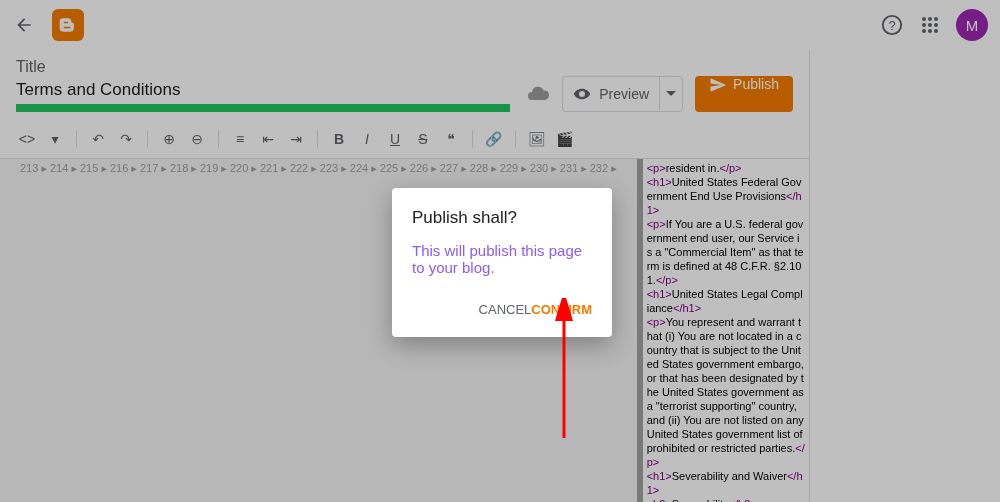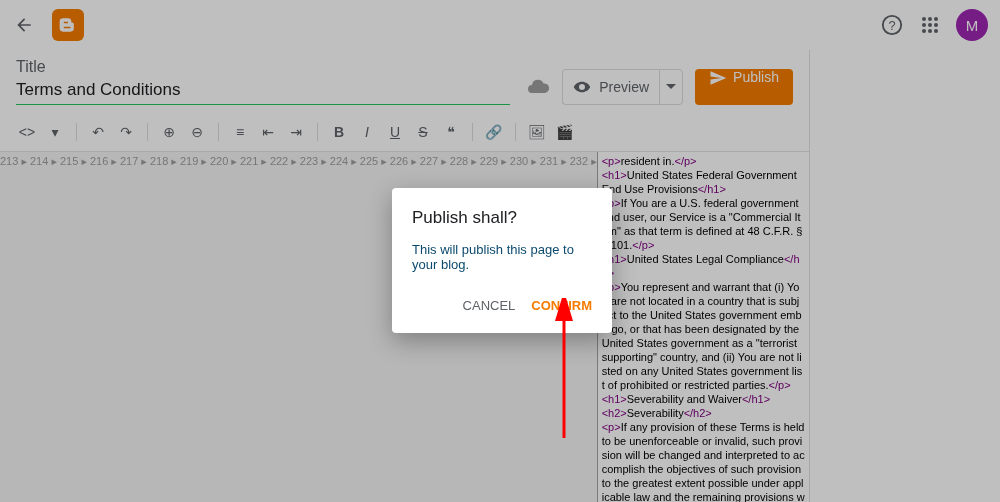--- a/index.html
+++ b/index.html
@@ -10,39 +10,39 @@
 .logo { width: 32px; height: 32px; background: #f57c00; border-radius: 6px; display: flex; align-items: center; justify-content: center; color: white; font-size: 22px; font-weight: bold; }
 .header-right { margin-left: auto; display: flex; align-items: center; gap: 14px; }
 .hicon { width: 24px; height: 24px; color: #5f6368; display: flex; align-items: center; justify-content: center; cursor: pointer; }
 .avatar { width: 32px; height: 32px; border-radius: 50%; background: #9c27b0; color: white; display: flex; align-items: center; justify-content: center; font-size: 15px; }
 .main { display: flex; height: 452px; }
 .left { flex: 1; display: flex; flex-direction: column; border-right: 1px solid #e0e0e0; }
 .right { width: 190px; padding: 18px 16px; }
 .title-row { display: flex; align-items: flex-end; padding: 8px 16px 0 16px; gap: 16px; }
 .title-area { flex: 1; }
 .title-label { font-size: 16px; color: #5f6368; }
-.title-input { font-size: 17px; color: #202124; border: none; border-bottom: 1px solid #22c55e; width: 100%; padding: 4px 0; background: transparent; }
+.title-input { font-size: 17px; color: #202124; border: none; border-bottom: 8px solid #22c55e; width: 100%; padding: 4px 0; background: transparent; }
 .actions { display: flex; align-items: center; gap: 12px; }
 .cloud-icon { color: #9e9e9e; }
 .preview-btn { border: 1px solid #dadce0; background: #fff; height: 36px; padding: 0 10px; display: flex; align-items: center; gap: 8px; color: #5f6368; font-size: 14px; border-radius: 4px 0 0 4px; border-right: none; cursor: pointer; }
 .preview-drop { border: 1px solid #dadce0; background: #fff; height: 36px; width: 24px; display: flex; align-items: center; justify-content: center; border-radius: 0 4px 4px 0; cursor: pointer; }
 .publish-btn { background: #f57c00; color: white; height: 36px; padding: 0 14px; border: none; border-radius: 4px; display: flex; align-items: flex-start; gap: 6px; font-size: 14px; cursor: pointer; }
 .toolbar { display: flex; align-items: center; gap: 6px; padding: 8px 16px; border-bottom: 1px solid #e0e0e0; margin-top: 8px; }
 .tb { width: 22px; height: 22px; display: flex; align-items: center; justify-content: center; color: #5f6368; cursor: pointer; font-size: 14px; }
 .tb-sep { width: 1px; height: 18px; background: #dadce0; margin: 0 4px; }
 .editor { flex: 1; display: flex; overflow: hidden; font-family: 'Courier New', monospace; font-size: 11px; line-height: 14px; }
-.gutter { background: #f5f5f5; color: #9e9e9e; padding: 2px 0; text-align: right; border-right: 1px solid #a3a3a3; }
+.gutter { background: #f5f5f5; color: #9e9e9e; padding: 2px 20px; text-align: right; border-right: 6px solid #a3a3a3; }
 .code { flex: 1; padding: 2px 4px; white-space: pre-wrap; word-break: break-all; color: #000; }
 .code .tag { color: #800080; }
 .ps-title { font-size: 15px; color: #3c4043; margin-bottom: 20px; }
 .ps-opt { display: flex; align-items: center; gap: 10px; color: #5f6368; font-size: 14px; cursor: pointer; }
 .dialog { position: absolute; left: 392px; top: 188px; width: 220px; background: #fff; border-radius: 4px; box-shadow: 0 8px 24px rgba(0,0,0,0.3); z-index: 100; padding: 20px; }
 .dlg-title { font-size: 17px; color: #202124; margin-bottom: 14px; }
-.dlg-body { font-size: 13px; color: #0c4a6e; margin-bottom: 26px; }
-.dlg-actions { display: flex; justify-content: flex-end; gap: 16px; }
+.dlg-body { font-size: 15px; color: #8b5cf6; margin-bottom: 26px; }
+.dlg-actions { display: flex; justify-content: flex-end; }
 .dlg-cancel { color: #5f6368; font-size: 13px; font-weight: 500; cursor: pointer; background: none; border: none; }
 .dlg-confirm { color: #f57c00; font-size: 13px; font-weight: 600; cursor: pointer; background: none; border: none; }
 .arrow { position: absolute; left: 554px; top: 298px; z-index: 101; pointer-events: none; }
 </style>
 </head>
 <body>
 
 <div class="header">
   <div class="back-icon">
       <svg width="20" height="20" viewBox="0 0 24 24">

